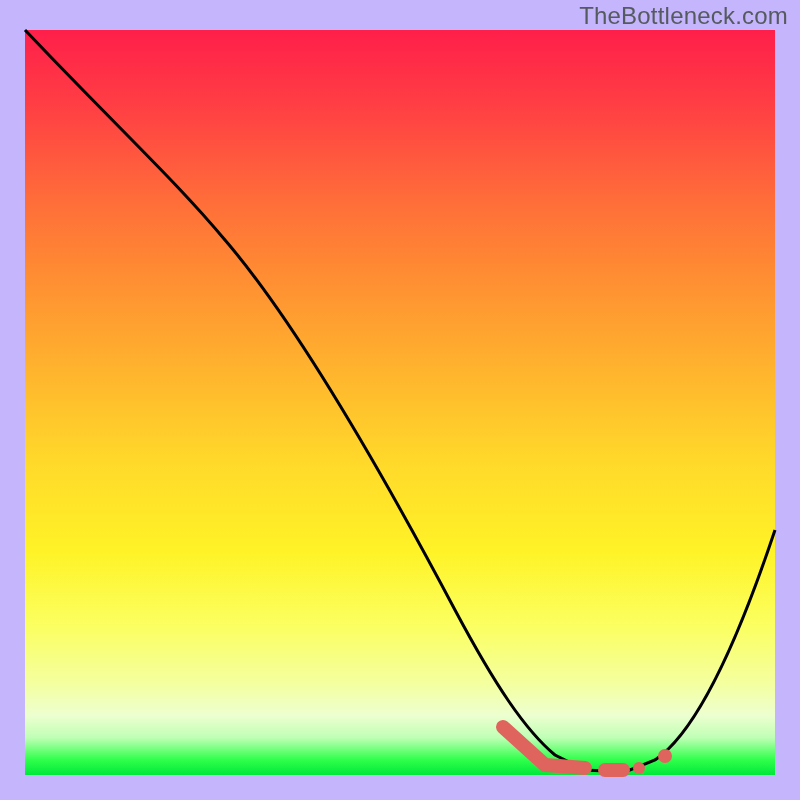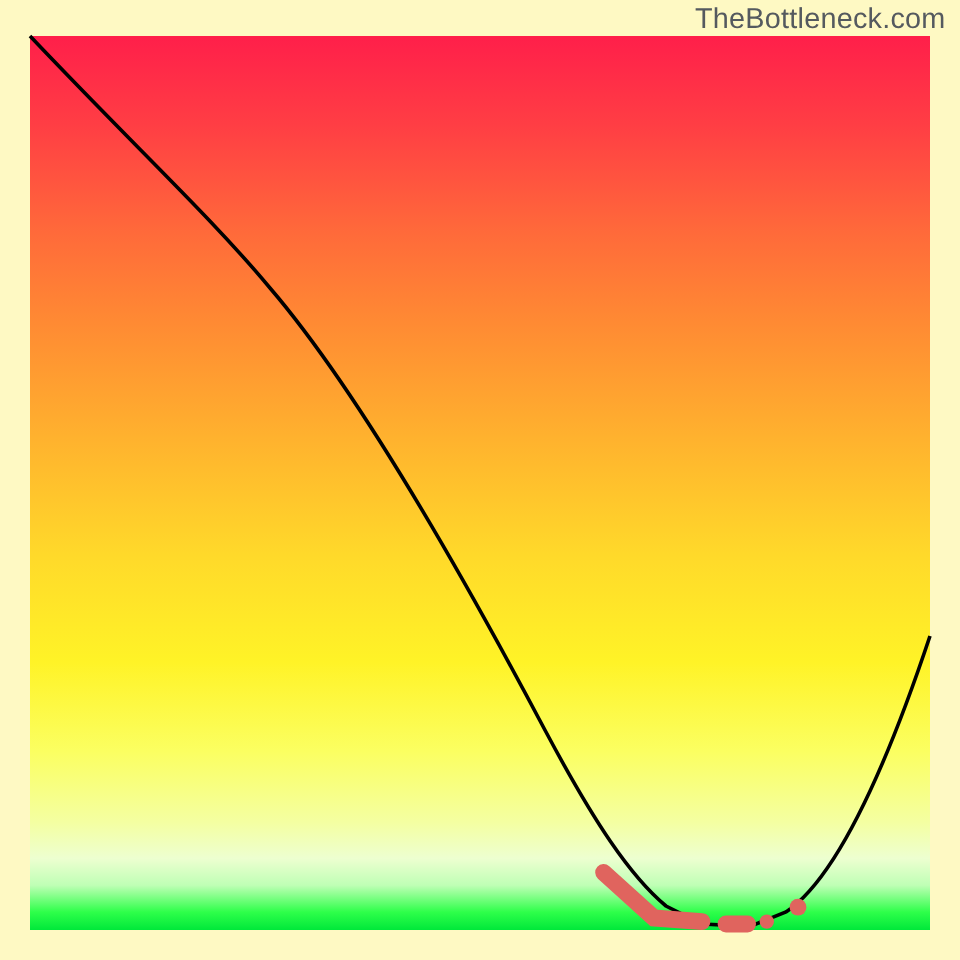--- a/index.html
+++ b/index.html
@@ -8,21 +8,21 @@
     width: 800px;
     height: 800px;
     background: #000;
     font-family: Arial, Helvetica, sans-serif;
     overflow: hidden;
   }
   .canvas {
     position: relative;
     width: 800px;
     height: 800px;
-    background: #fef9c3;
+    background: #c4b5fd;
   }
   .watermark {
     position: absolute;
     top: 2px;
     right: 12px;
     color: #555a5f;
     font-size: 24px;
     font-weight: 500;
     letter-spacing: 0.2px;
     user-select: none;

